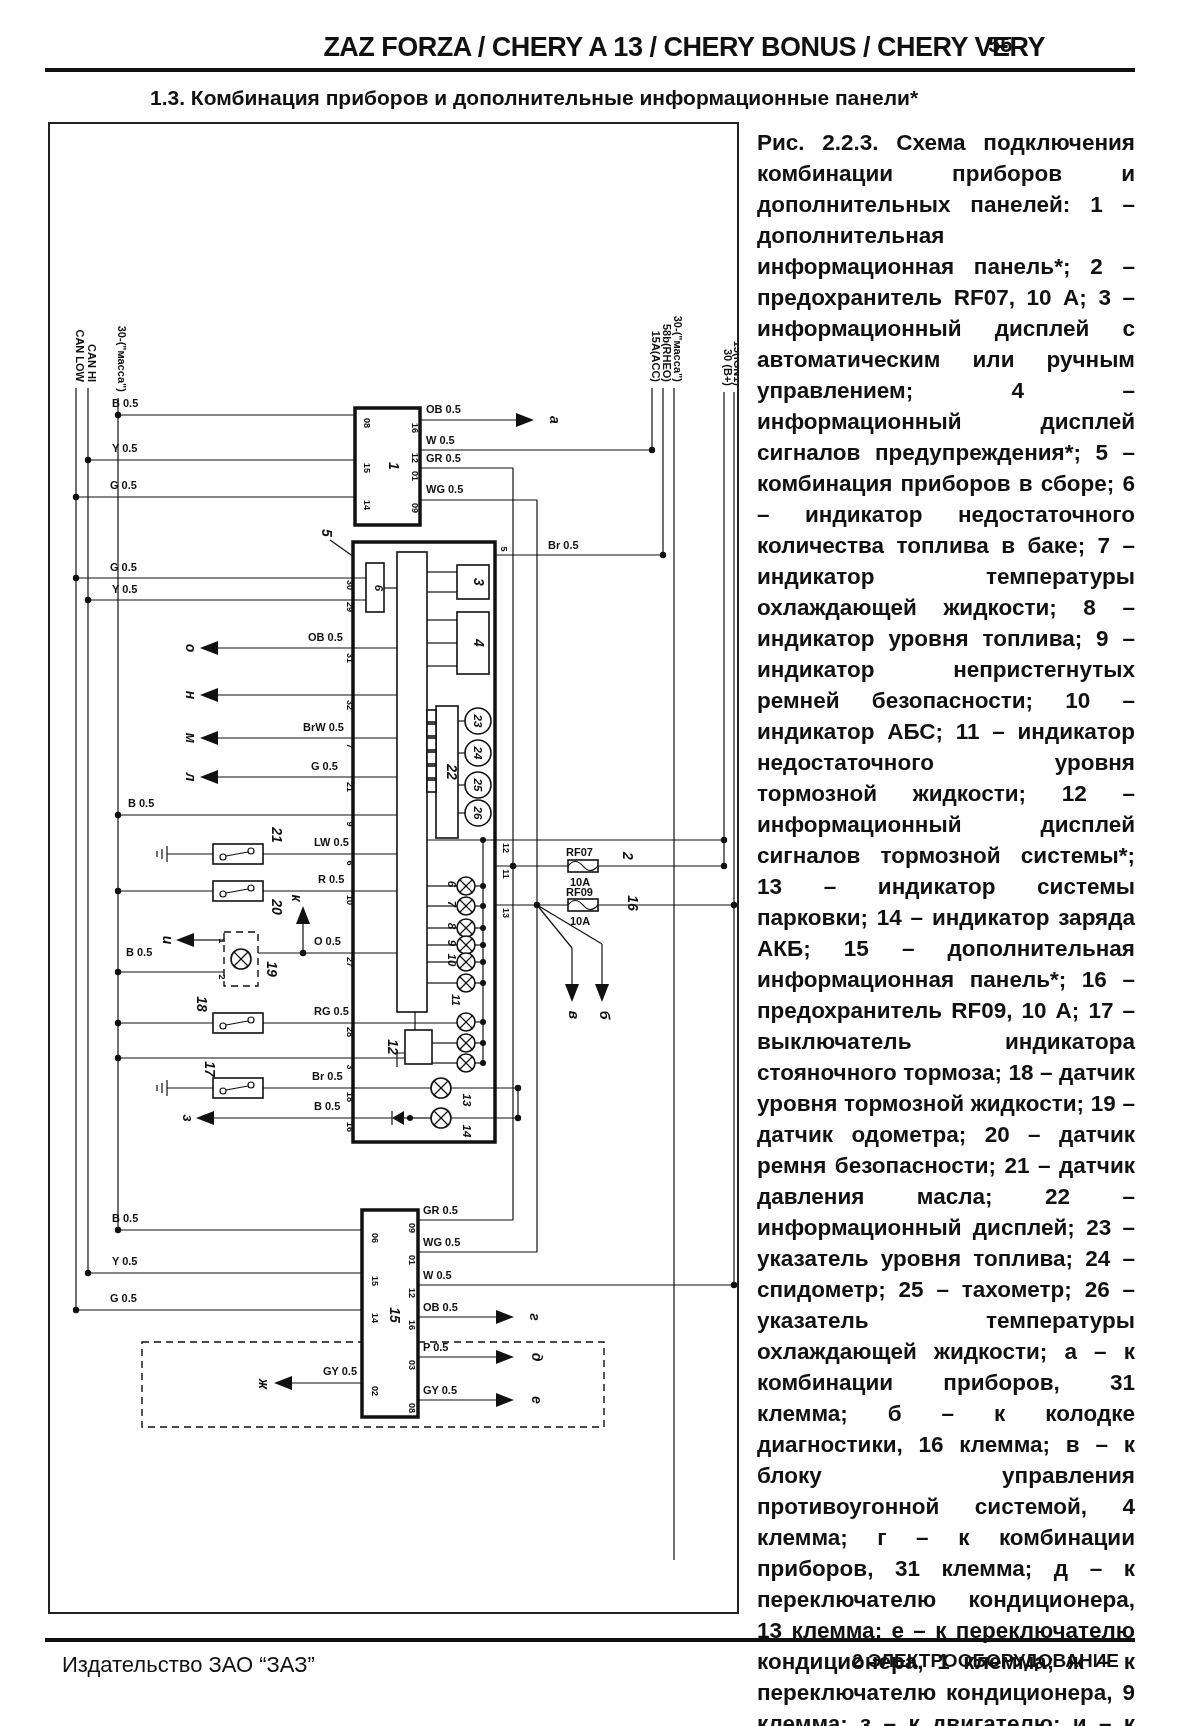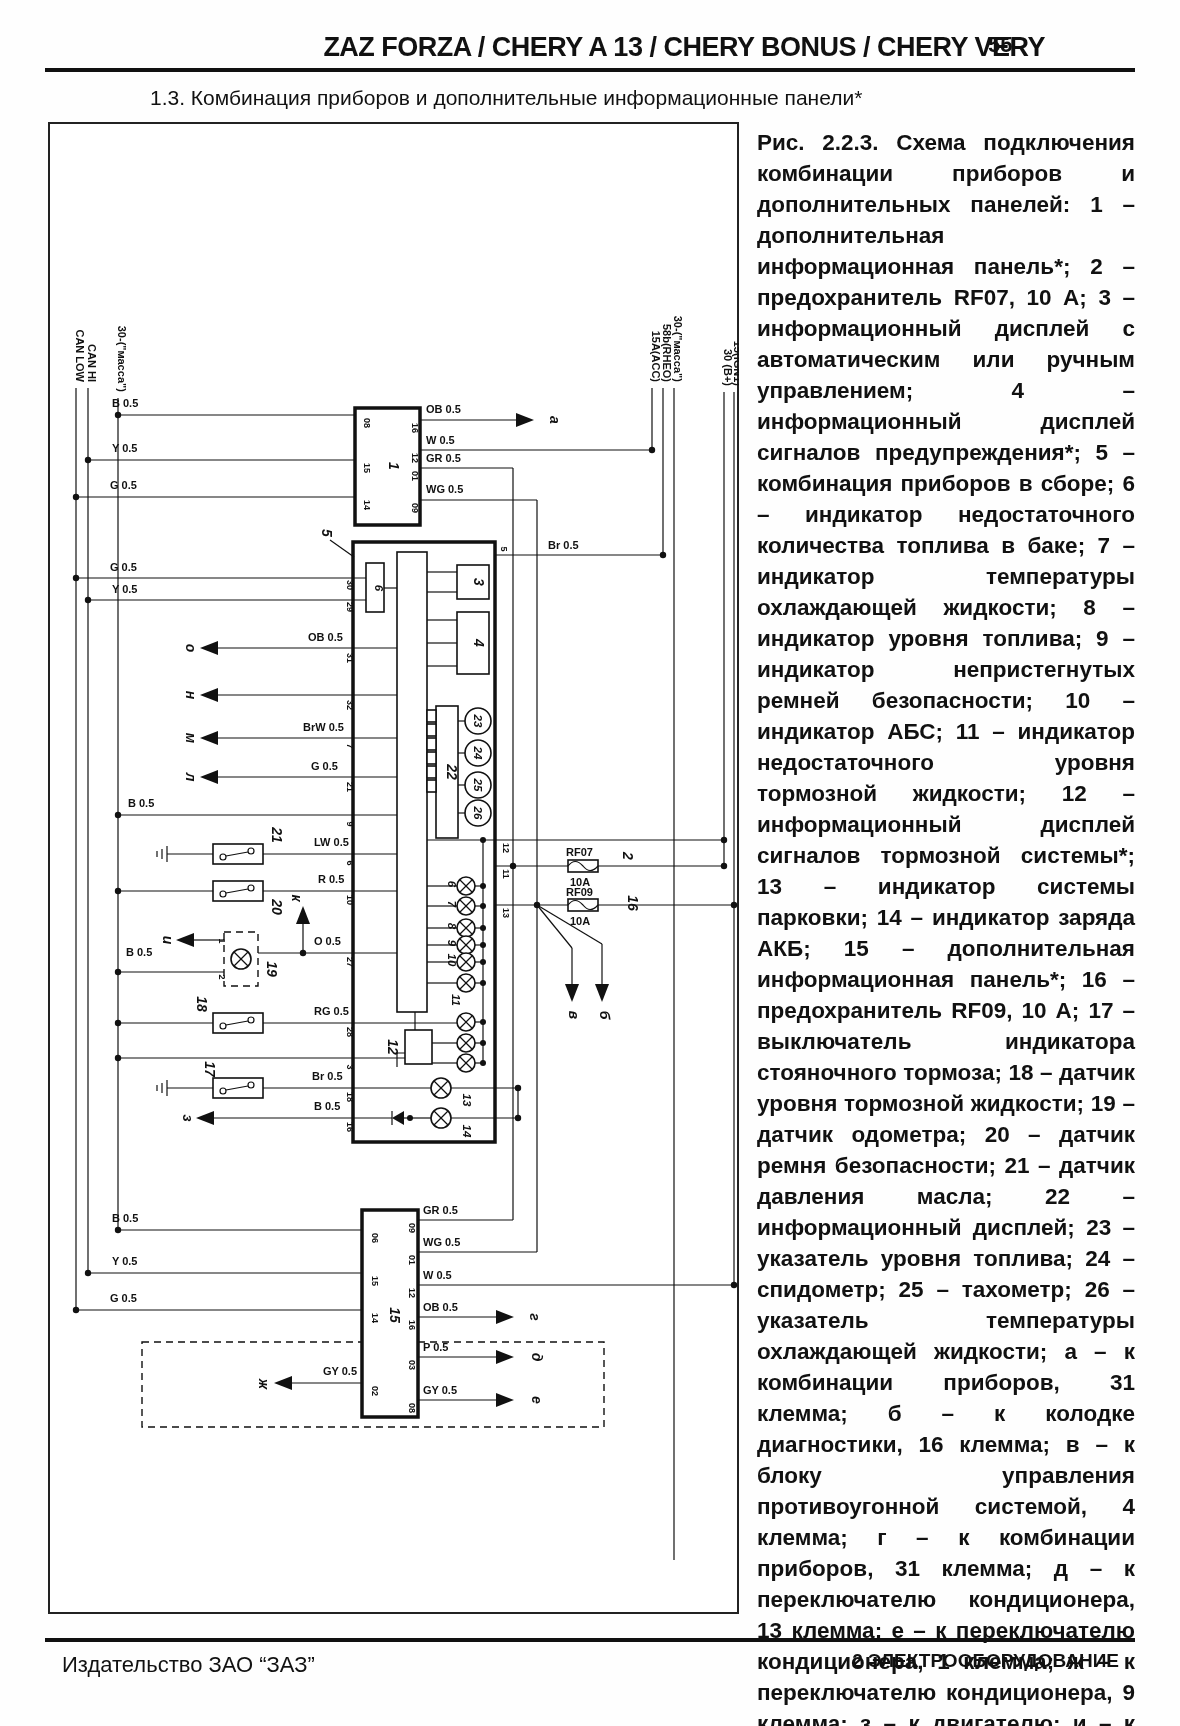--- a/index.html
+++ b/index.html
@@ -4,21 +4,21 @@
 <style>
   html,body{margin:0;padding:0;background:#e8e8e4;}
   .page{position:relative;width:1180px;height:1726px;background:#fefefe;color:#111;
         font-family:"Liberation Sans",sans-serif;overflow:hidden;}
   .rule{position:absolute;left:45px;width:1090px;height:4px;background:#111;}
   .top-rule{top:68px;}
   .bottom-rule{top:1638px;}
   .hdr-title{position:absolute;top:32px;left:45px;width:1000px;text-align:right;
              font-size:27px;font-weight:bold;letter-spacing:-0.5px;white-space:nowrap;}
   .hdr-page{position:absolute;top:32px;left:988px;font-size:22px;font-weight:bold;}
-  .section-heading{position:absolute;top:86px;left:150px;font-size:21px;font-weight:normal;}
+  .section-heading{position:absolute;top:86px;left:150px;font-size:21px;font-weight:bold;}
   .diagram-frame{position:absolute;top:122px;left:48px;width:691px;height:1492px;
                  border:2px solid #222;box-sizing:border-box;background:#fff;}
   .diagram-frame svg{position:absolute;left:-2px;top:-2px;}
   .caption{position:absolute;top:127px;left:757px;width:378px;font-size:22.5px;
            font-weight:bold;line-height:31px;text-align:justify;}
   .footer-left{position:absolute;top:1652px;left:62px;font-size:22px;}
   .footer-right{position:absolute;top:1650px;left:619px;width:500px;text-align:right;
                 font-size:19px;font-weight:bold;}
   
   text{fill:#111;font-family:"Liberation Sans",sans-serif;}

